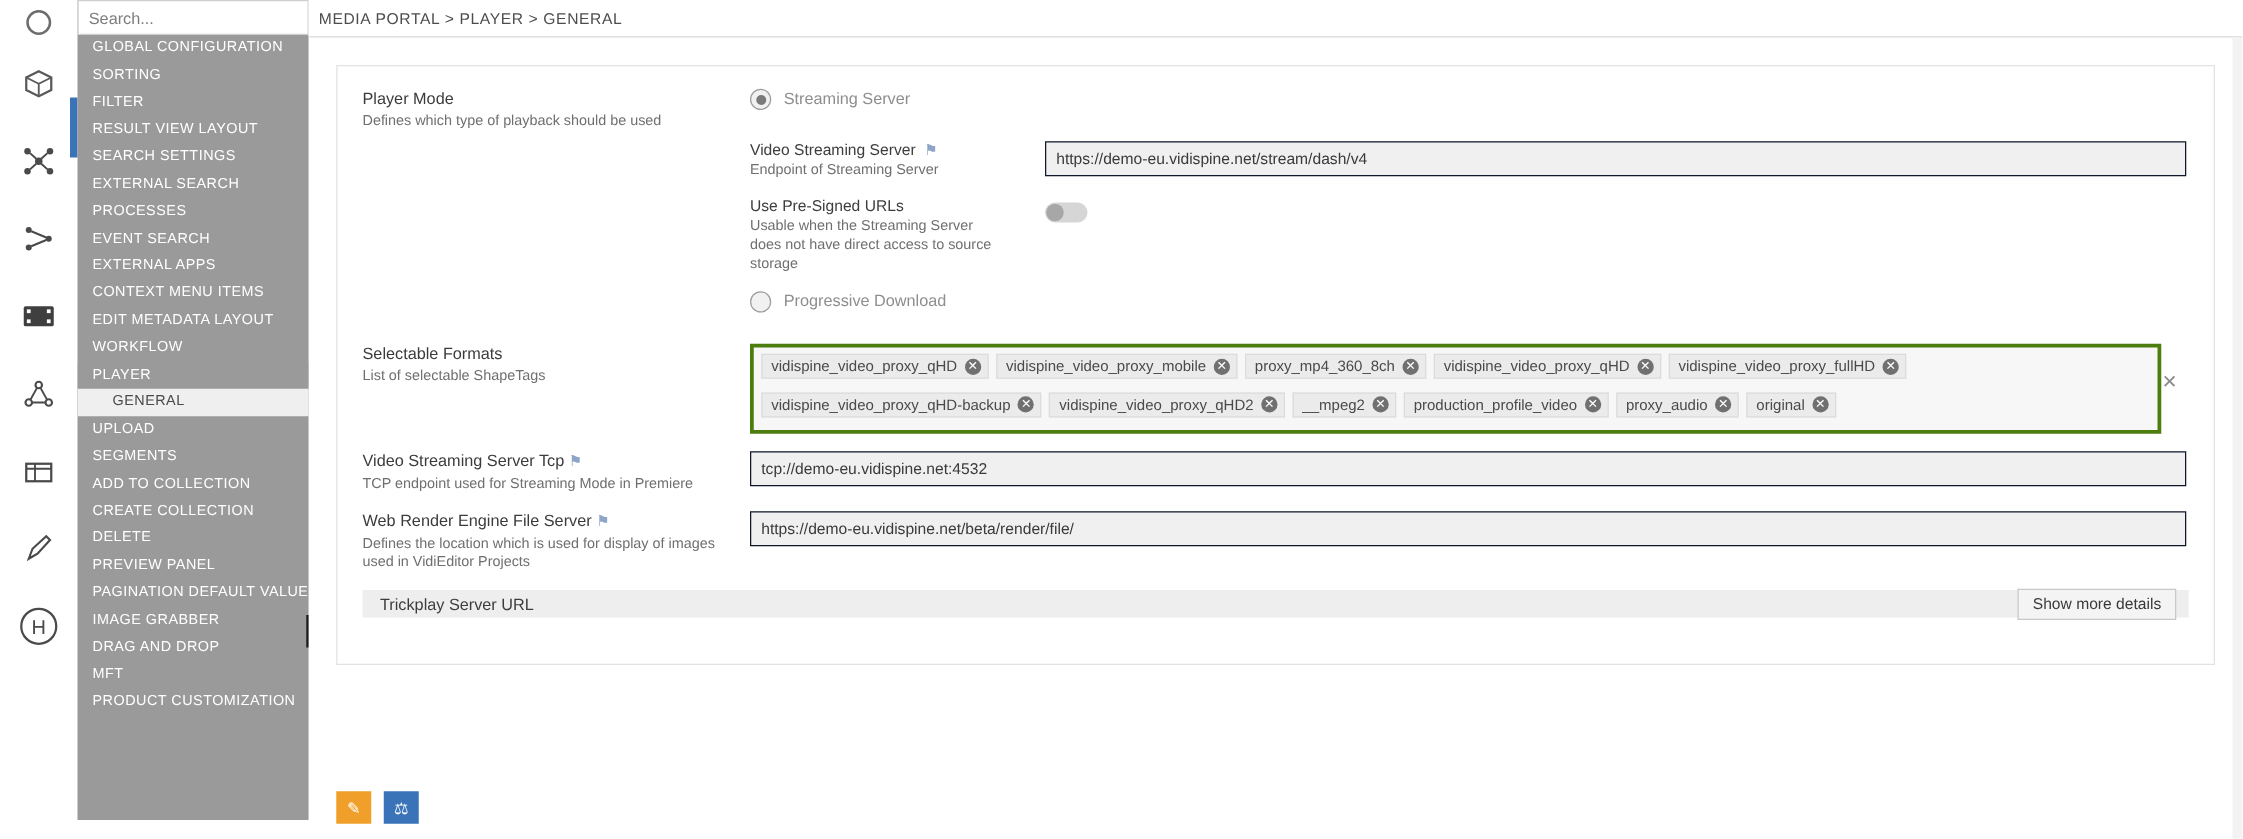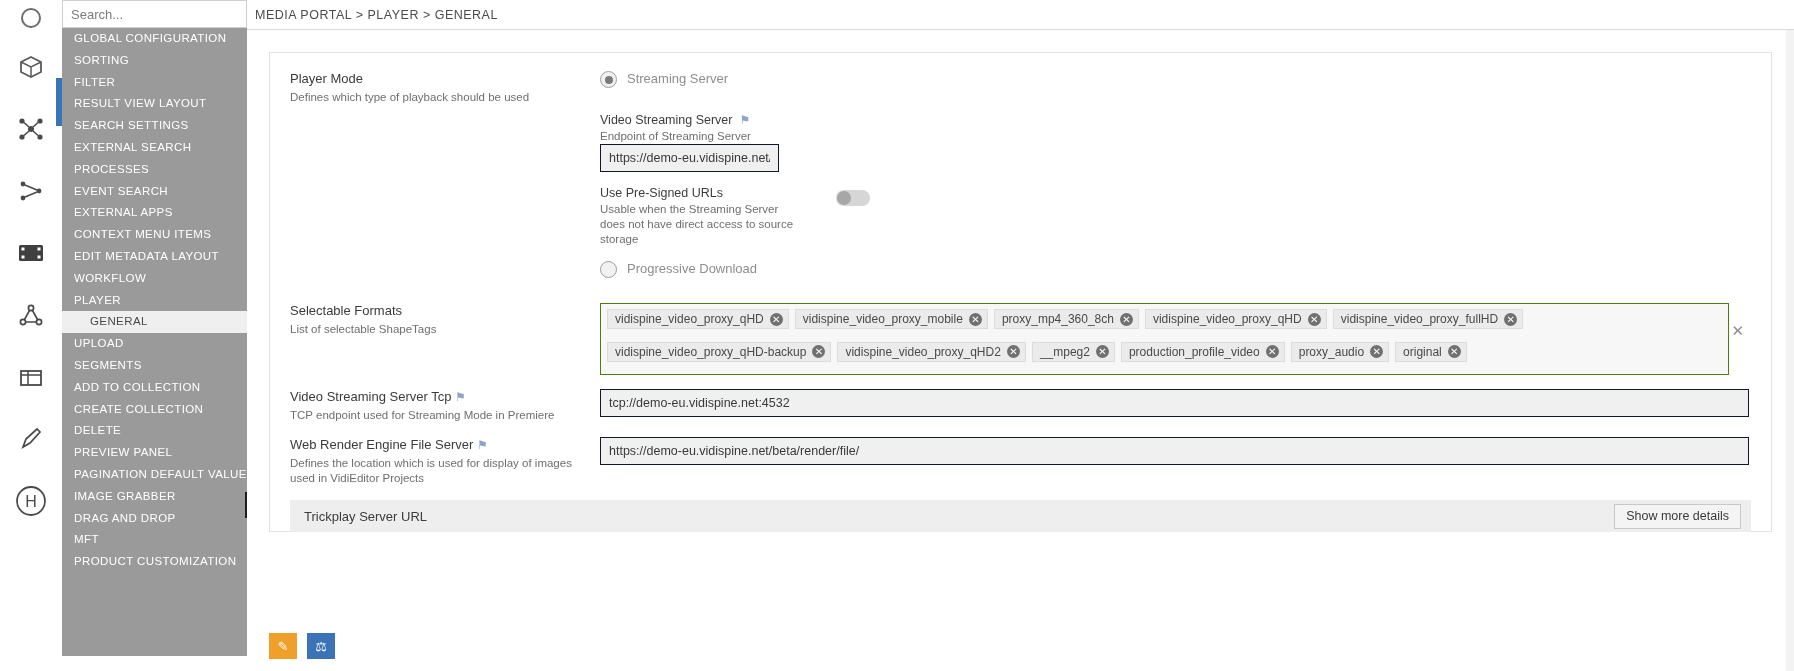--- a/index.html
+++ b/index.html
@@ -166,21 +166,21 @@
   }
   .toggle::after {
     content: "";
     position: absolute; left: 1px; top: 1px;
     width: 14px; height: 14px; border-radius: 50%;
     background: #a7a7a7;
   }
 
   
   .tagbox {
-    border: 1px solid #4d7c0f;
+    border: 3px solid #4d7c0f;
     background: #f7f7f7;
     padding: 5px 6px 6px 6px;
     display: flex; flex-wrap: wrap; gap: 6px 6px;
     position: relative;
     min-height: 72px;
   }
   .tag {
     background: #ebebeb;
     border: 1px solid #dcdcdc;
     height: 20px;
@@ -197,21 +197,21 @@
   }
   .tagbox-clear {
     position: absolute; right: -16px; top: 18px;
     color: #8b8b8b; font-size: 15px;
   }
 
   .section { margin-top: 18px; }
 
   .grey-bar {
     background: #eeeeee;
-    height: 32px;
+    height: 22px;
     display: flex; align-items: center;
     margin: 14px 20px 0 20px;
     padding: 0 10px 0 14px;
     justify-content: space-between;
   }
   .grey-bar-label { font-size: 13px; color: #3d3d3d; }
   .details-btn {
     background: #f4f4f4;
     border: 1px solid #c8c8c8;
     height: 25px;
@@ -359,21 +359,21 @@
             <div class="lbl-title">Player Mode</div>
             <div class="lbl-desc">Defines which type of playback should be used</div>
           </div>
           <div class="field-col">
 
             <div class="radio-line">
               <span class="radio checked"></span>
               <span class="radio-label">Streaming Server</span>
             </div>
 
-            <div class="sub-field field-pair" style="margin-top:16px;flex-direction:column;">
+            <div class="sub-field field-pair" style="margin-top:16px;">
               <div class="left">
                 <div class="sub-lbl">
                   <span>Video Streaming Server</span>
                   <span class="flag-icon">⚑</span>
                 </div>
                 <div class="sub-desc">Endpoint of Streaming Server</div>
               </div>
               <div class="right">
                 <input class="textinput" type="text" value="https://demo-eu.vidispine.net/stream/dash/v4" style="">
               </div>

